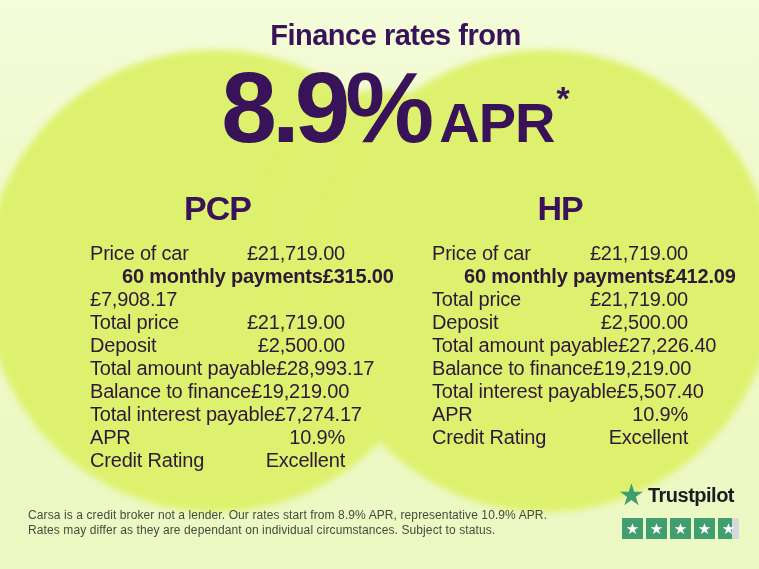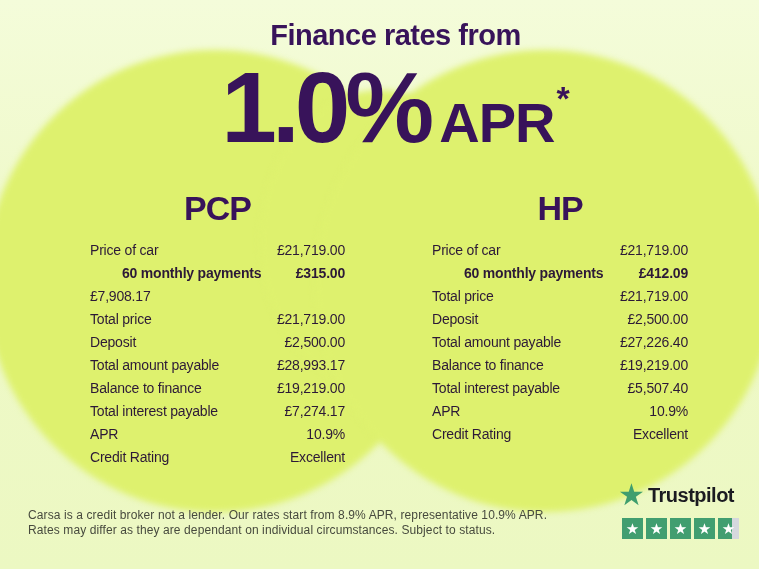--- a/index.html
+++ b/index.html
@@ -33,21 +33,21 @@
 
   .fin-table{position:absolute;top:188px;}
   .fin-table.pcp{left:90px;width:255px;}
   .fin-table.hp{left:432px;width:256px;}
   .fin-table h2{
     margin:0 0 14px 0;text-align:center;
     font-size:34px;font-weight:800;color:#38135a;letter-spacing:-1px;
   }
   .trow{
     display:flex;justify-content:space-between;align-items:baseline;
-    height:23px;font-size:14px;color:#2c1937;letter-spacing:-0.2px;
+    height:23px;font-size:20px;color:#2c1937;letter-spacing:-0.2px;
   }
   .trow .tlabel{white-space:nowrap;}
   .trow .tvalue{white-space:nowrap;}
   .trow.bold{font-weight:700;margin-left:32px;}
 
   .disclaimer{
     position:absolute;left:28px;top:507px;margin:0;
     font-size:12px;line-height:14.5px;color:#474a3e;letter-spacing:0.1px;
   }
 
@@ -68,21 +68,21 @@
 <div class="canvas">
 
   <div class="blob blob-left"></div>
   <div class="blob blob-mid"></div>
   <div class="blob blob-right"></div>
 
   <div class="layer">
 
     <div class="headline-prefix">Finance rates from</div>
     <div class="rate-row">
-      <span class="rate">1.0%</span>
+      <span class="rate">8.9%</span>
       <span class="apr">APR</span>
       <span class="ast">*</span>
     </div>
 
     <section class="fin-table pcp">
       <h2>PCP</h2>
       <div class="rows">
           <div class="trow">
             <span class="tlabel">Price of car</span>
             <span class="tvalue">£21,719.00</span>

